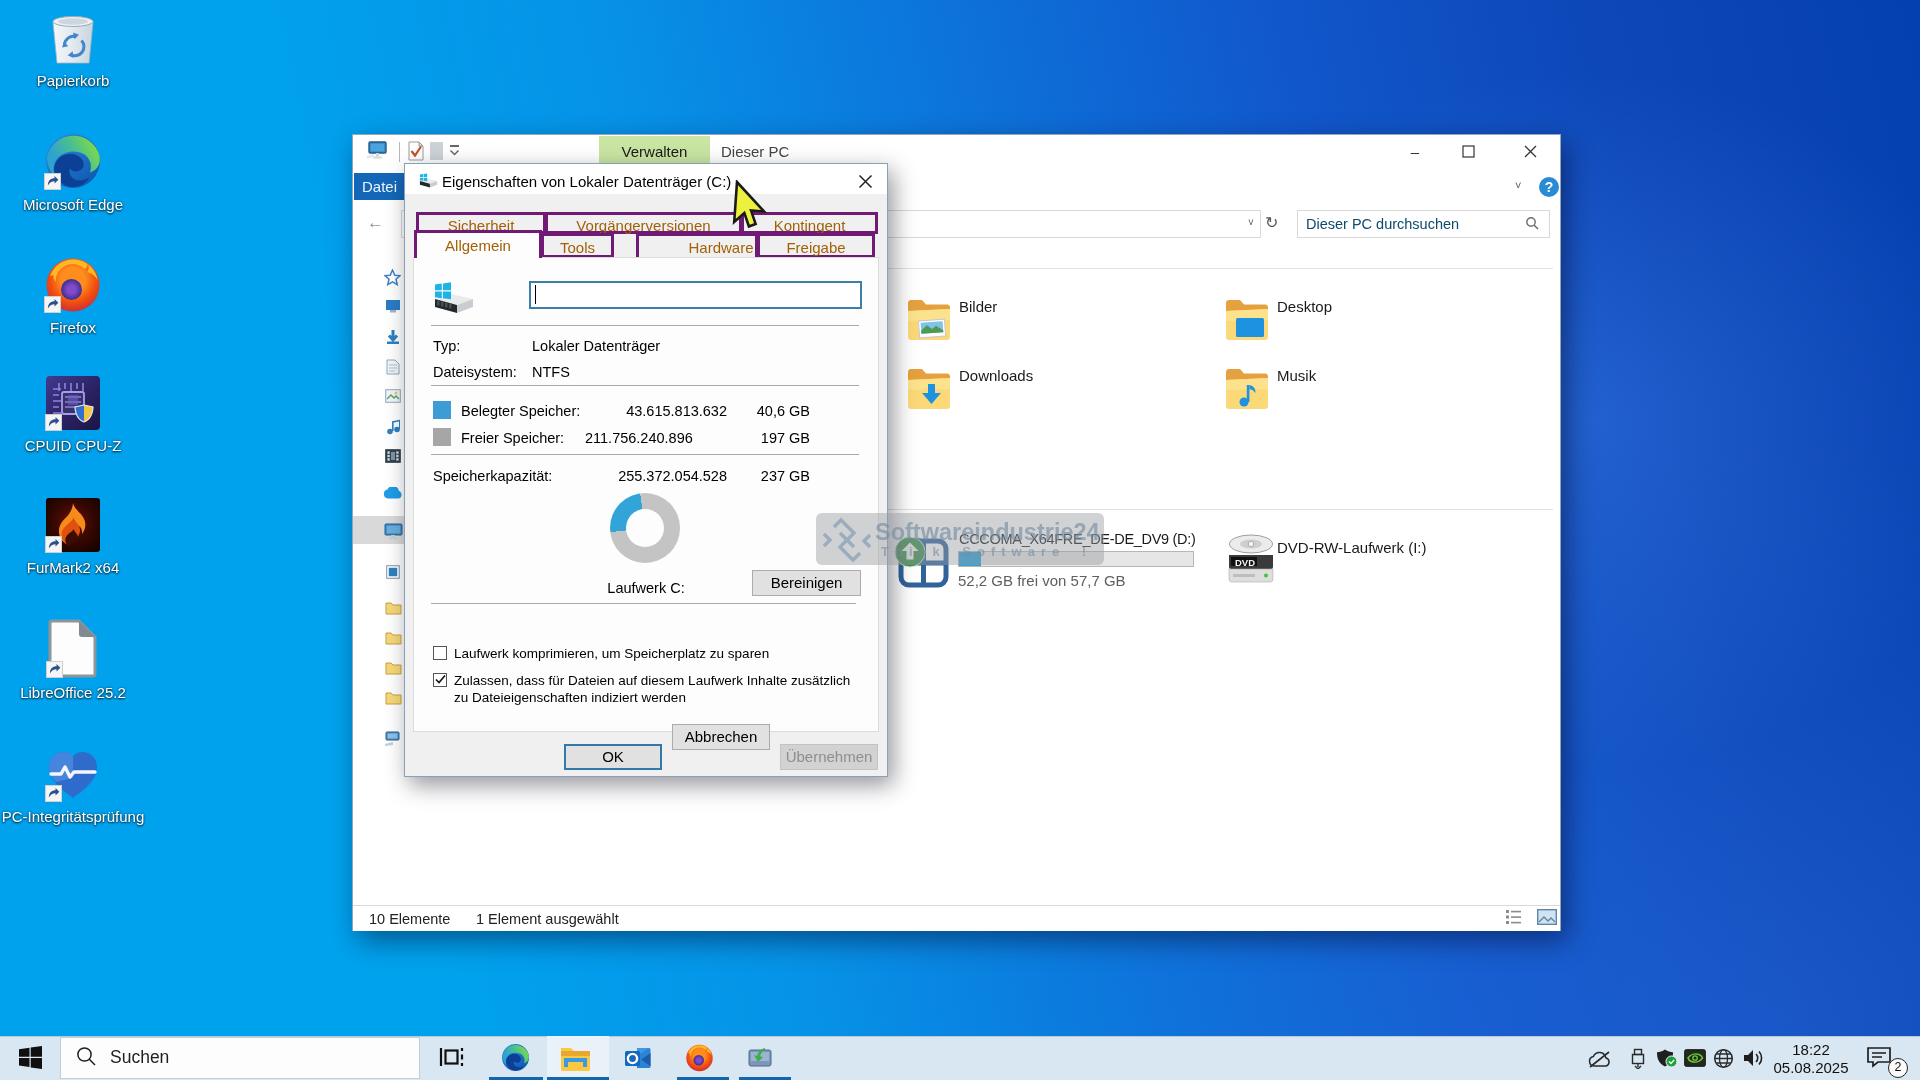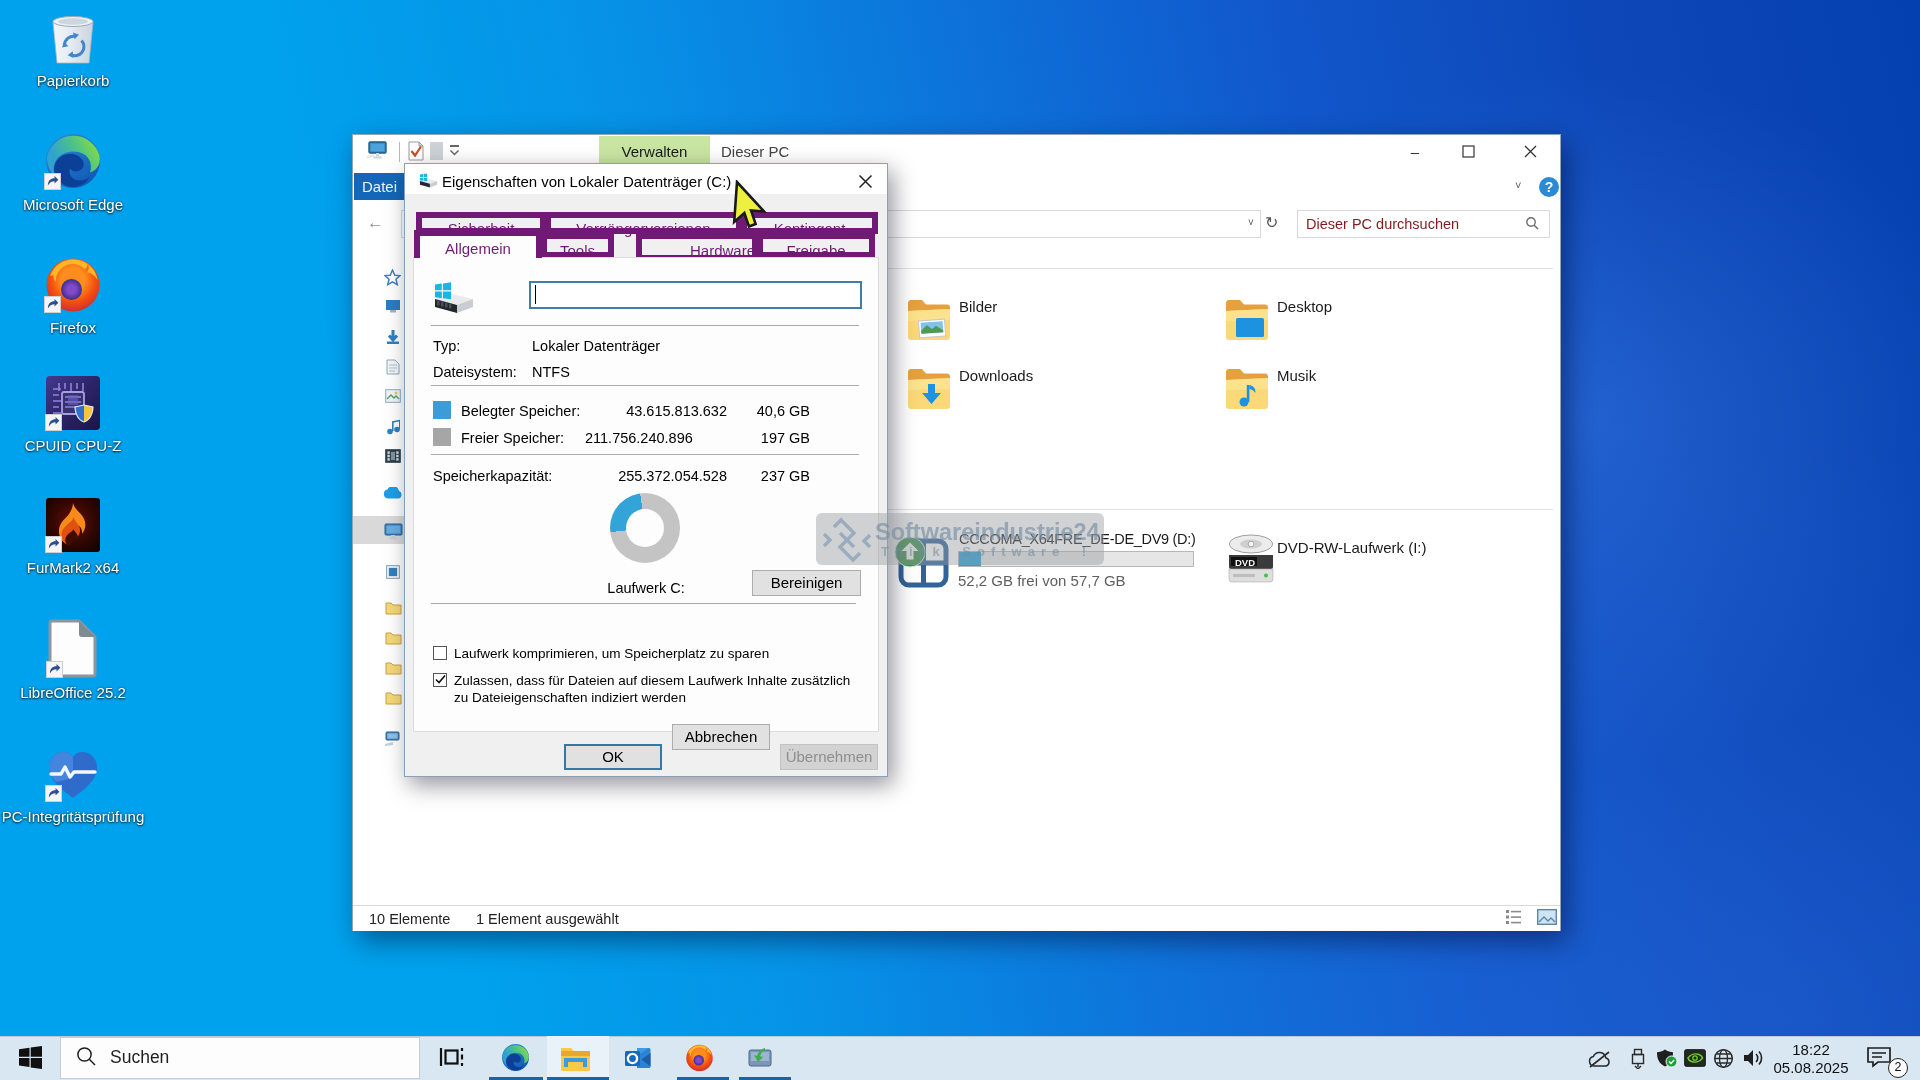--- a/index.html
+++ b/index.html
@@ -23,21 +23,21 @@
   #win .titlebar { position:absolute; left:0; top:0; right:0; height:34px; background:#fff; }
   .wbtn { position:absolute; top:0; width:24px; height:30px; color:#333; font-size:15px; text-align:center; line-height:30px;}
   #ribrow { position:absolute; left:0; top:34px; right:0; height:37px; background:#fff; }
   #datei { position:absolute; left:1px; top:38px; width:51px; height:27px; background:#1467b8; color:#eaf4fc; font-size:15px; text-align:center; line-height:27px; }
   #addrrow { position:absolute; left:0; top:71px; right:0; height:35px; background:#fff; }
 
   
   #dlg { left:404px; top:163px; width:484px; height:614px; background:#f0f0f0;
          border:1px solid #88a0b8; box-shadow:5px 8px 22px rgba(0,0,20,.42); font-size:14.5px; color:#000; }
   #dlg div { white-space:nowrap; }
-  .tab { position:absolute; background:#f0f0f0; border:6px solid #701a75; text-align:center; font-size:15px; color:#701a75; }
+  .tab { position:absolute; background:#f0f0f0; border:3px solid #701a75; text-align:center; font-size:15px; color:#a16207; }
   #tabpage { position:absolute; left:8px; top:93px; width:466px; height:475px; background:#fdfdfd; border:1px solid #dcdcdc; }
   .sep { position:absolute; height:1px; background:#a9a9a9; }
   .btn { position:absolute; height:26px; background:#e1e1e1; border:1px solid #acacac; font-size:15px; color:#000; text-align:center; line-height:24px; }
 
   
   #taskbar { left:0; top:1036px; width:1920px; height:44px; background:#d8e7f2; border-top:1px solid rgba(120,150,170,.35); }
 
   .wm { pointer-events:none; }
 </style>
 </head>
@@ -236,21 +236,21 @@
   <div id="datei">Datei</div>
   <div class="abs" style="left:1162px;top:44px;color:#555;font-size:11px;">˅</div>
   <div class="abs" style="left:1186px;top:42px;width:20px;height:20px;border-radius:50%;background:#2a8ad4;color:#fff;font-size:14px;font-weight:bold;text-align:center;line-height:20px;">?</div>
 
   <div id="addrrow"></div>
   <div class="abs" style="left:14px;top:78px;color:#8a9197;font-size:17px;">←</div>
   <div class="abs" style="left:48px;top:75px;width:860px;height:28px;background:#fff;border:1px solid #d9d9d9;"></div>
   <div class="abs" style="left:895px;top:82px;color:#555;font-size:10px;">˅</div>
   <div class="abs" style="left:912px;top:78px;color:#555;font-size:16px;">↻</div>
   <div class="abs" style="left:944px;top:75px;width:253px;height:28px;background:#fff;border:1px solid #d9d9d9;"></div>
-  <div class="abs" style="left:953px;top:81px;color:#7f1d1d;font-size:14.5px;">Dieser PC durchsuchen</div>
+  <div class="abs" style="left:953px;top:81px;color:#0c4a6e;font-size:14.5px;">Dieser PC durchsuchen</div>
   <svg class="abs" style="left:1172px;top:81px" width="15" height="15" viewBox="0 0 15 15">
       <circle cx="6" cy="6" r="4.2" fill="none" stroke="#6d6d6d" stroke-width="1.4"></circle>
       <path d="M9.2 9.2 L13 13" stroke="#6d6d6d" stroke-width="1.6"></path>
     </svg>
 
   <div class="abs" style="left:0;top:381px;width:51px;height:28px;background:#d9d9d9;"></div>
   <svg class="abs" style="left:31px;top:134px" width="17" height="17" viewBox="0 0 17 17">
       <path d="M8.5 1 L10.8 6.2 16 6.6 12 10.2 13.2 15.6 8.5 12.8 3.8 15.6 5 10.2 1 6.6 6.2 6.2 Z" fill="none" stroke="#3f80c4" stroke-width="1.5"></path>
     </svg>
   <svg class="abs" style="left:32px;top:164px" width="16" height="14">

